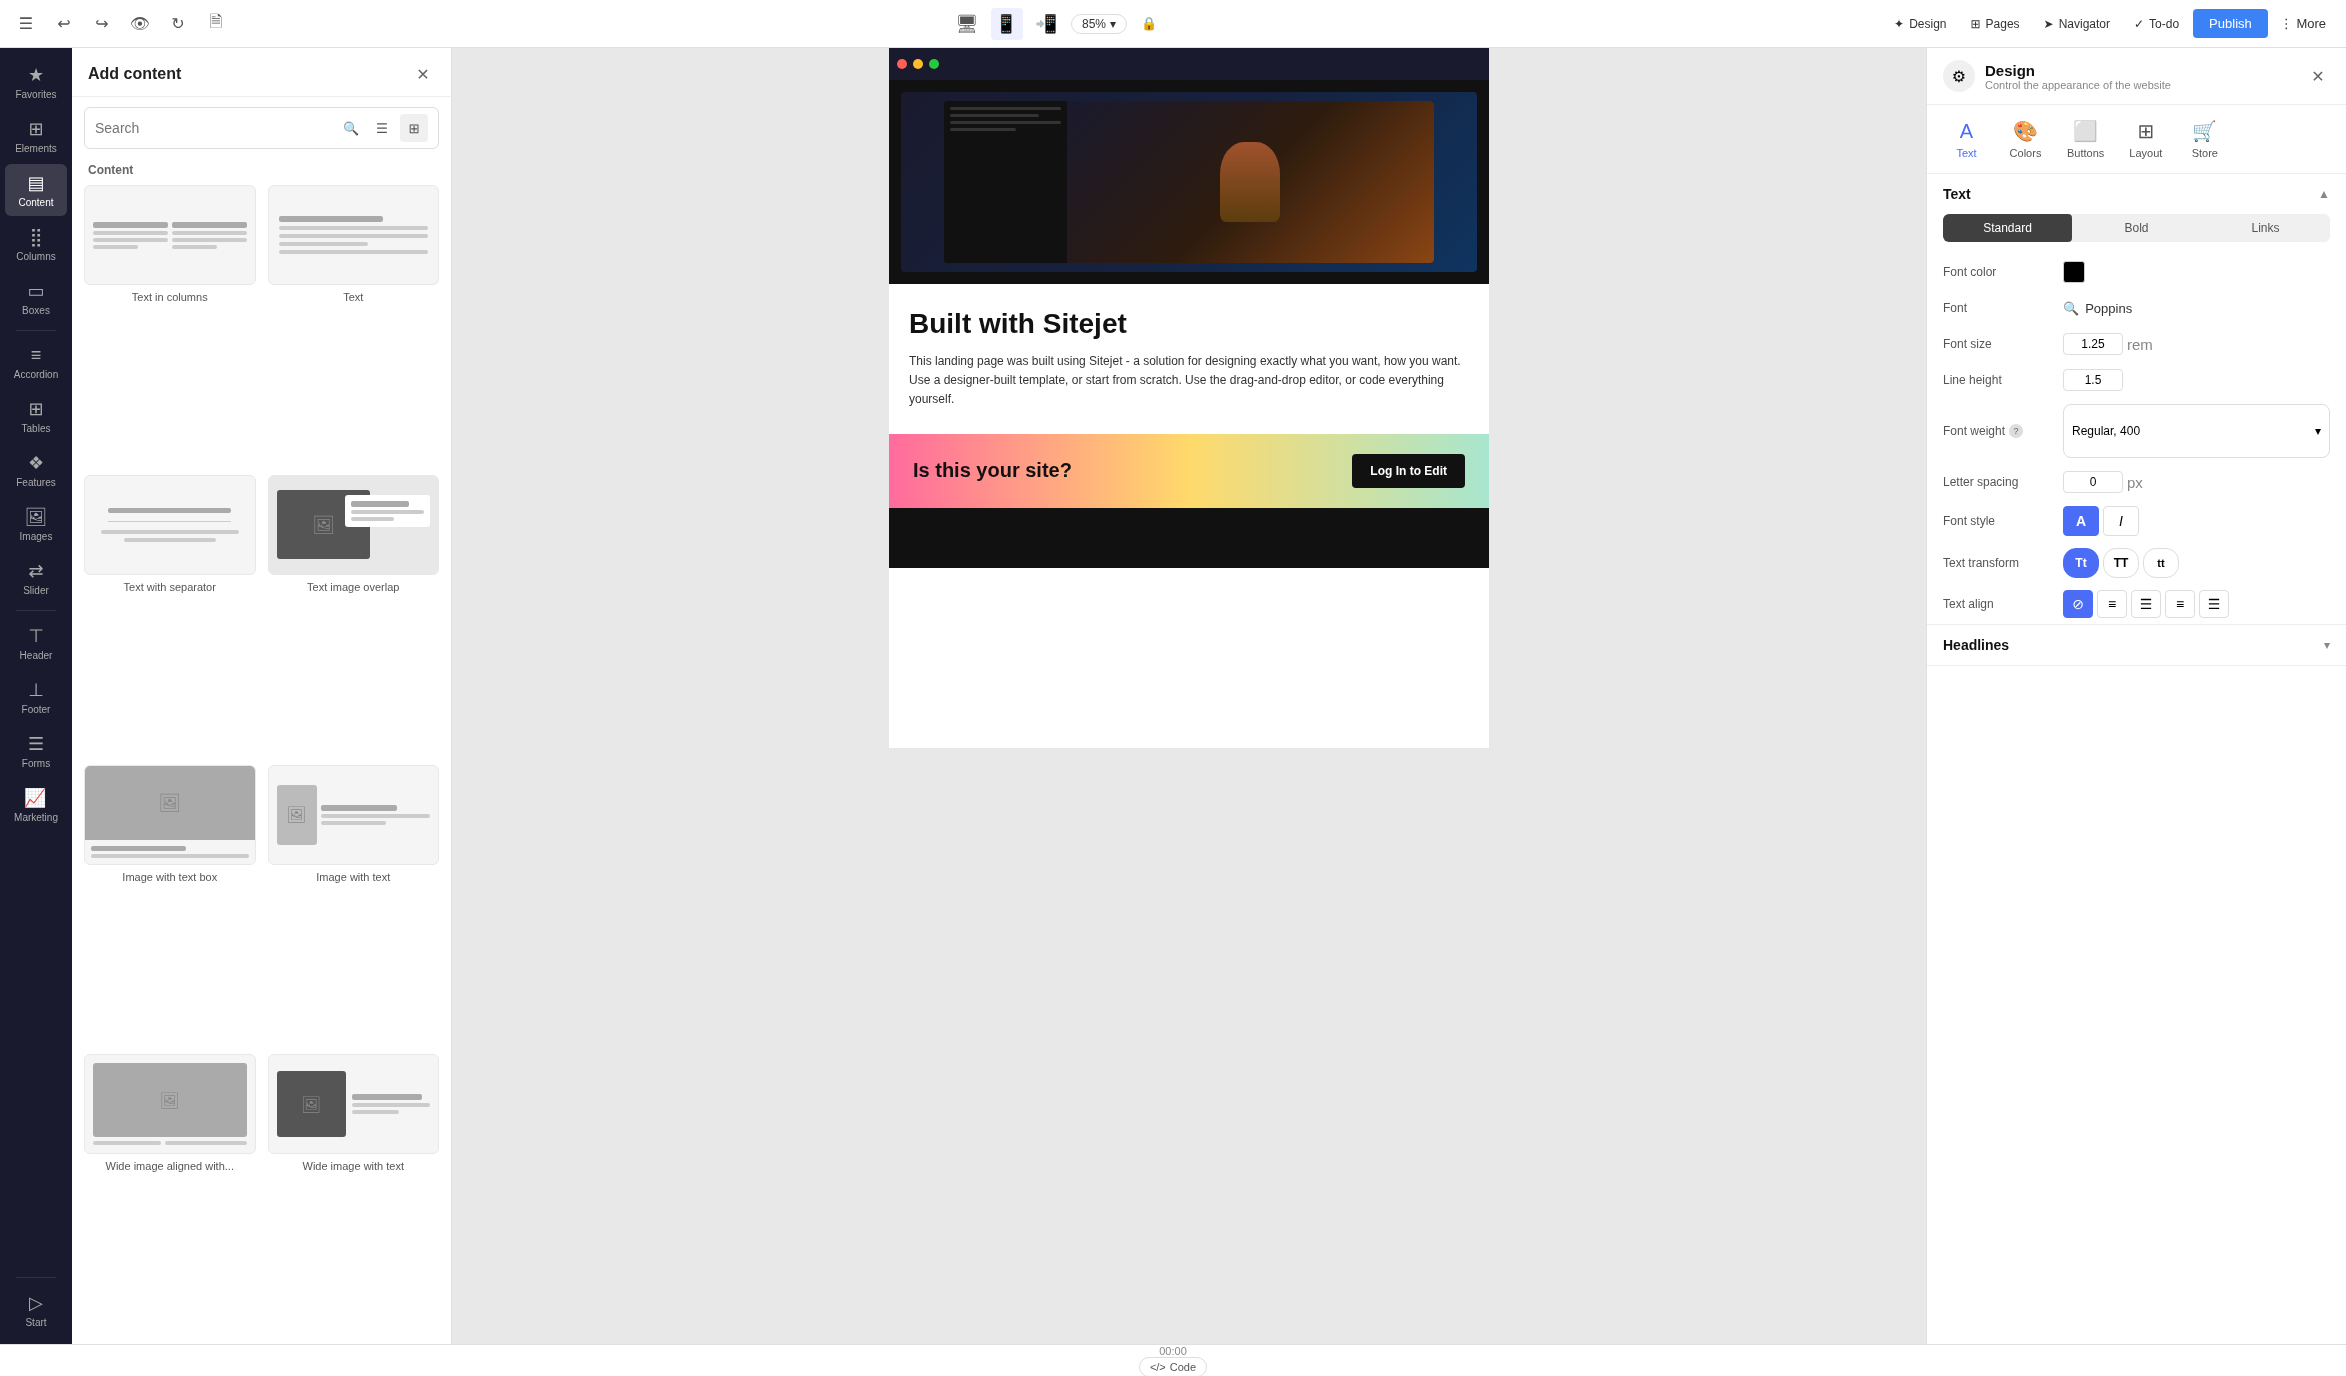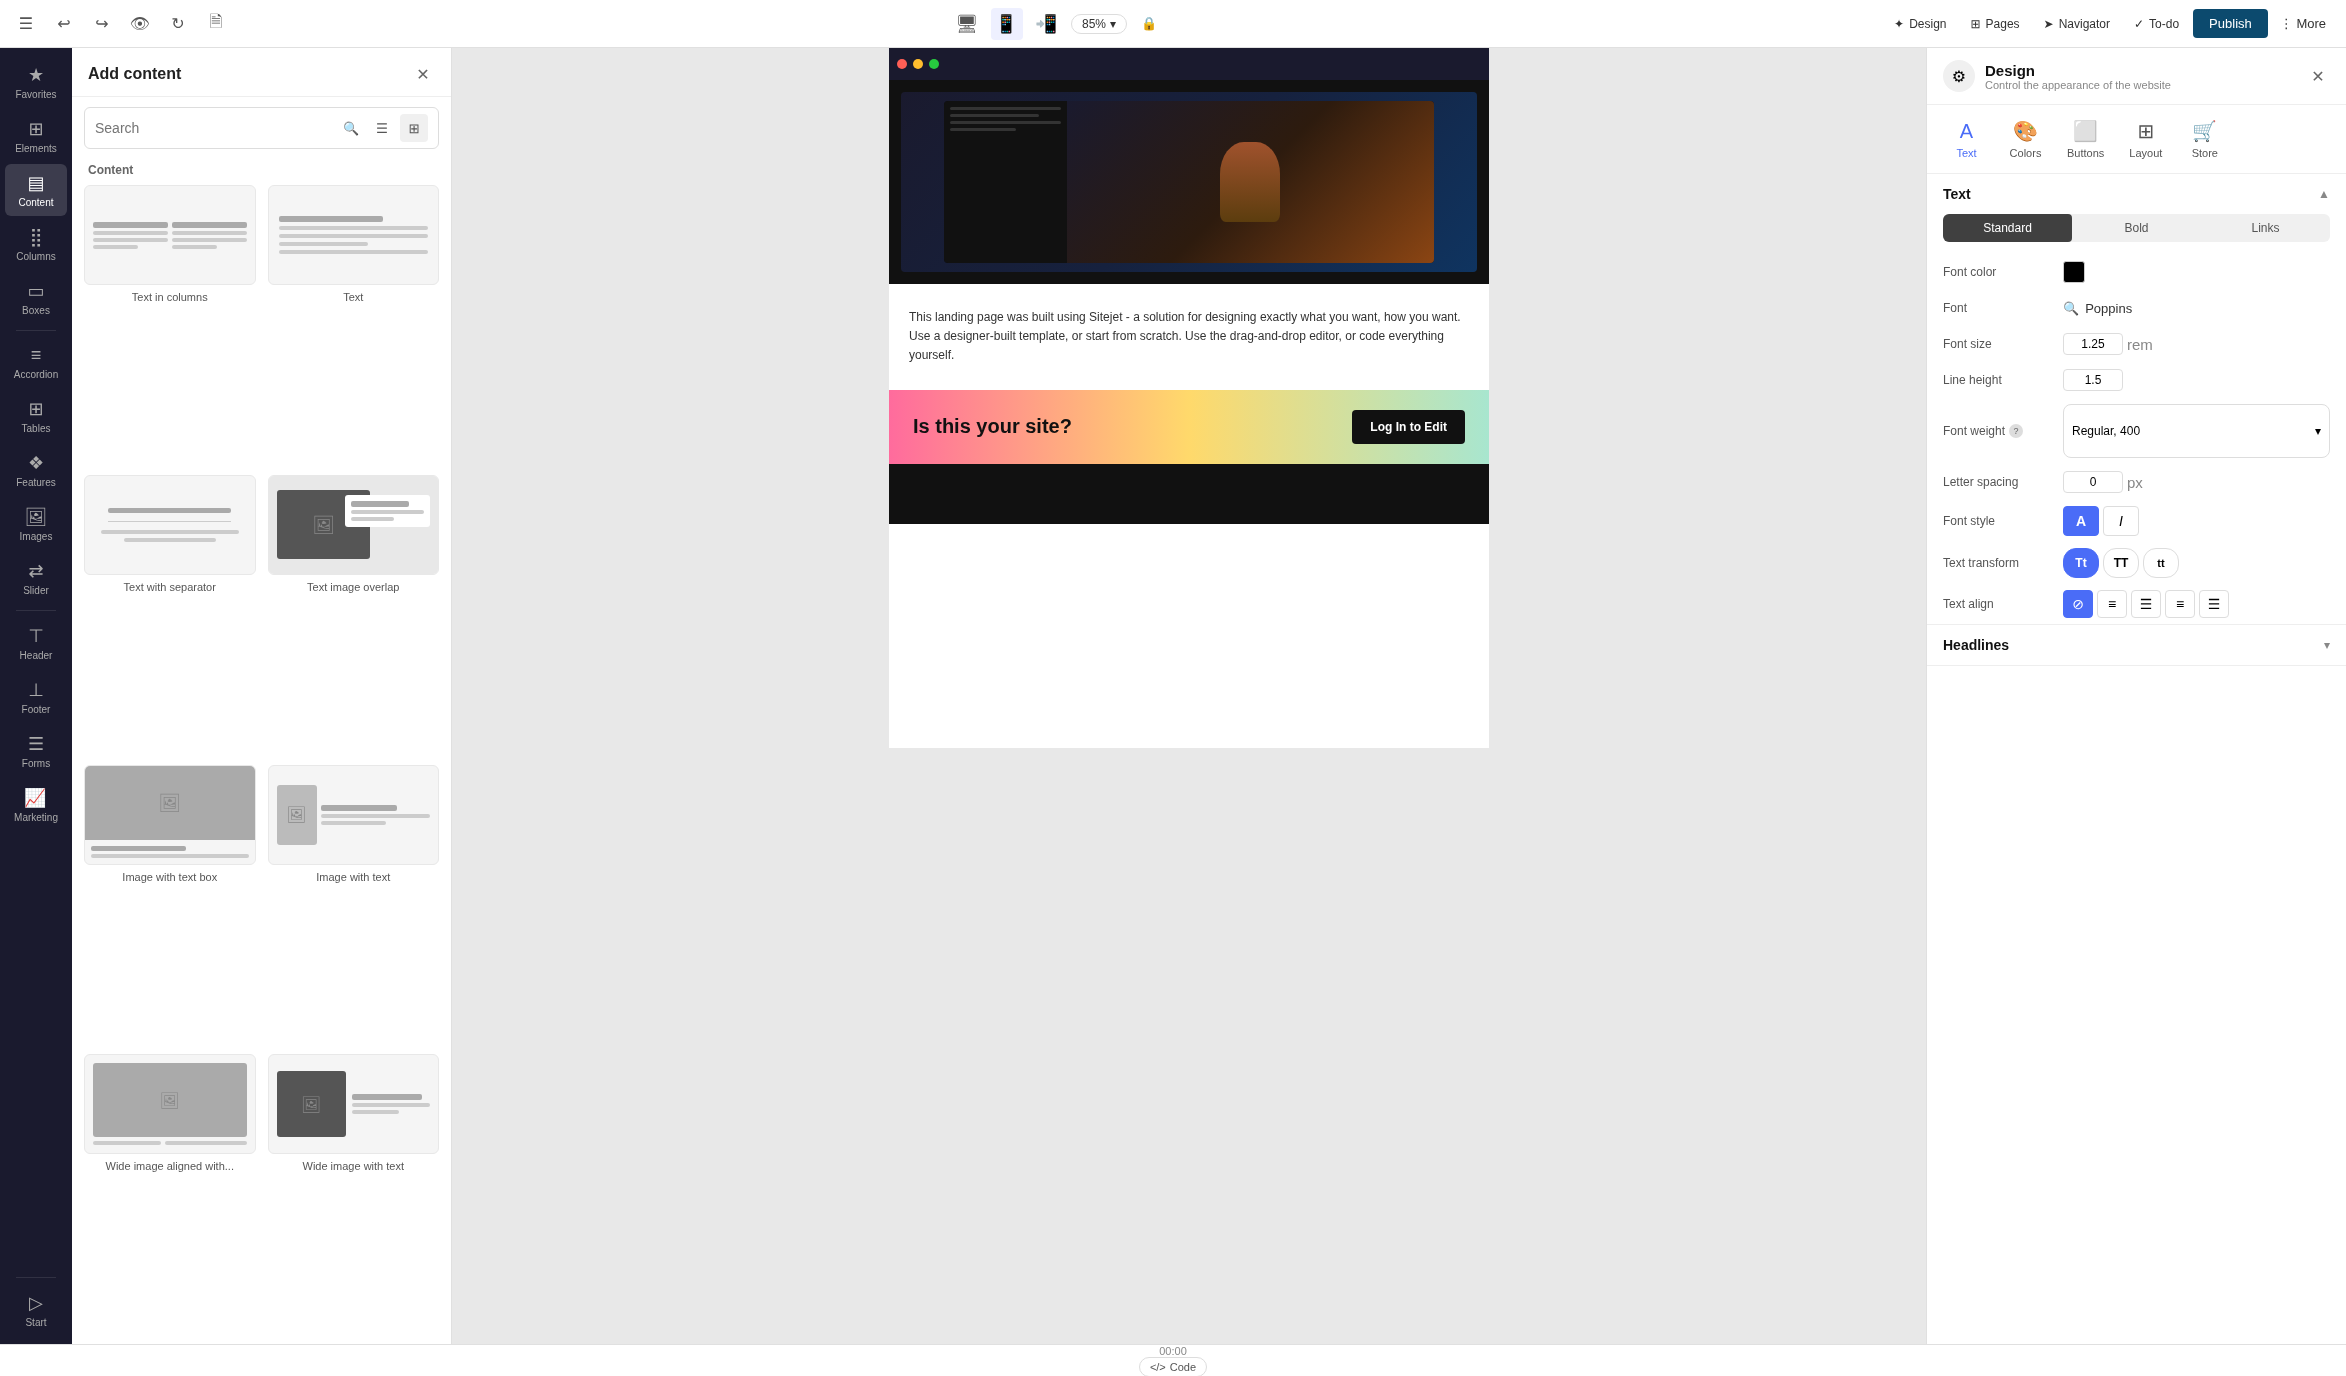--- a/index.html
+++ b/index.html
@@ -9,21 +9,21 @@
     .topbar { height: 48px; background: #fff; border-bottom: 1px solid #e0e0e0; display: flex; align-items: center; padding: 0 12px; gap: 8px; flex-shrink: 0; }
     .topbar-left { display: flex; align-items: center; gap: 10px; }
     .topbar-icon { width: 28px; height: 28px; display: flex; align-items: center; justify-content: center; cursor: pointer; color: #555; font-size: 16px; border-radius: 4px; }
     .topbar-center { flex: 1; display: flex; align-items: center; justify-content: center; gap: 8px; }
     .device-icon { width: 32px; height: 32px; display: flex; align-items: center; justify-content: center; cursor: pointer; color: #555; border-radius: 4px; font-size: 18px; }
     .device-icon.active { color: #4a6cf7; background: #eef0ff; }
     .zoom-control { display: flex; align-items: center; gap: 4px; border: 1px solid #ddd; border-radius: 16px; padding: 2px 10px; cursor: pointer; font-size: 12px; color: #333; }
     .lock-icon { width: 28px; height: 28px; display: flex; align-items: center; justify-content: center; color: #888; }
     .topbar-right { display: flex; align-items: center; gap: 4px; }
     .nav-btn { display: flex; align-items: center; gap: 5px; padding: 6px 10px; border-radius: 4px; cursor: pointer; font-size: 12px; color: #333; border: none; background: none; }
-    .publish-btn { background: #0c4a6e; color: #fff; border: none; border-radius: 4px; padding: 7px 16px; font-size: 13px; cursor: pointer; font-weight: 500; }
+    .publish-btn { background: #3b82f6; color: #fff; border: none; border-radius: 4px; padding: 7px 16px; font-size: 13px; cursor: pointer; font-weight: 500; }
     .more-btn { padding: 6px 8px; border-radius: 4px; cursor: pointer; color: #333; border: none; background: none; font-size: 13px; }
 
     
     .main { display: flex; flex: 1; overflow: hidden; }
 
     
     .left-sidebar { width: 72px; background: #1a1a2e; display: flex; flex-direction: column; align-items: center; padding: 8px 0; gap: 2px; flex-shrink: 0; }
     .sidebar-item { display: flex; flex-direction: column; align-items: center; padding: 8px 6px; cursor: pointer; border-radius: 6px; width: 62px; color: #aaa; font-size: 10px; gap: 3px; }
     .sidebar-item.active { background: rgba(255,255,255,0.15); color: #fff; }
     .sidebar-item .si-icon { font-size: 18px; }
@@ -383,20 +383,21 @@
 
               <div style="width:100%;height:100%;background:linear-gradient(135deg,#1a1a2e,#2d1b0e,#8B4513);display:flex;align-items:center;justify-content:center;position:relative">
                 <div style="width:60px;height:80px;background:linear-gradient(180deg,#A0522D,#5c3d0e);border-radius:40% 40% 10% 10%;position:relative"></div>
               </div>
             </div>
           </div>
         </div>
       </div>
 
       <div class="canvas-text-section">
+        <div class="canvas-heading">Built with Sitejet</div>
         <div class="canvas-body">This landing page was built using Sitejet - a solution for designing exactly what you want, how you want. Use a designer-built template, or start from scratch. Use the drag-and-drop editor, or code everything yourself.</div>
       </div>
 
       <div class="canvas-cta">
         <span class="canvas-cta-text">Is this your site?</span>
         <button class="canvas-cta-btn">Log In to Edit</button>
       </div>
 
       <div class="canvas-footer"></div>
     </div>

